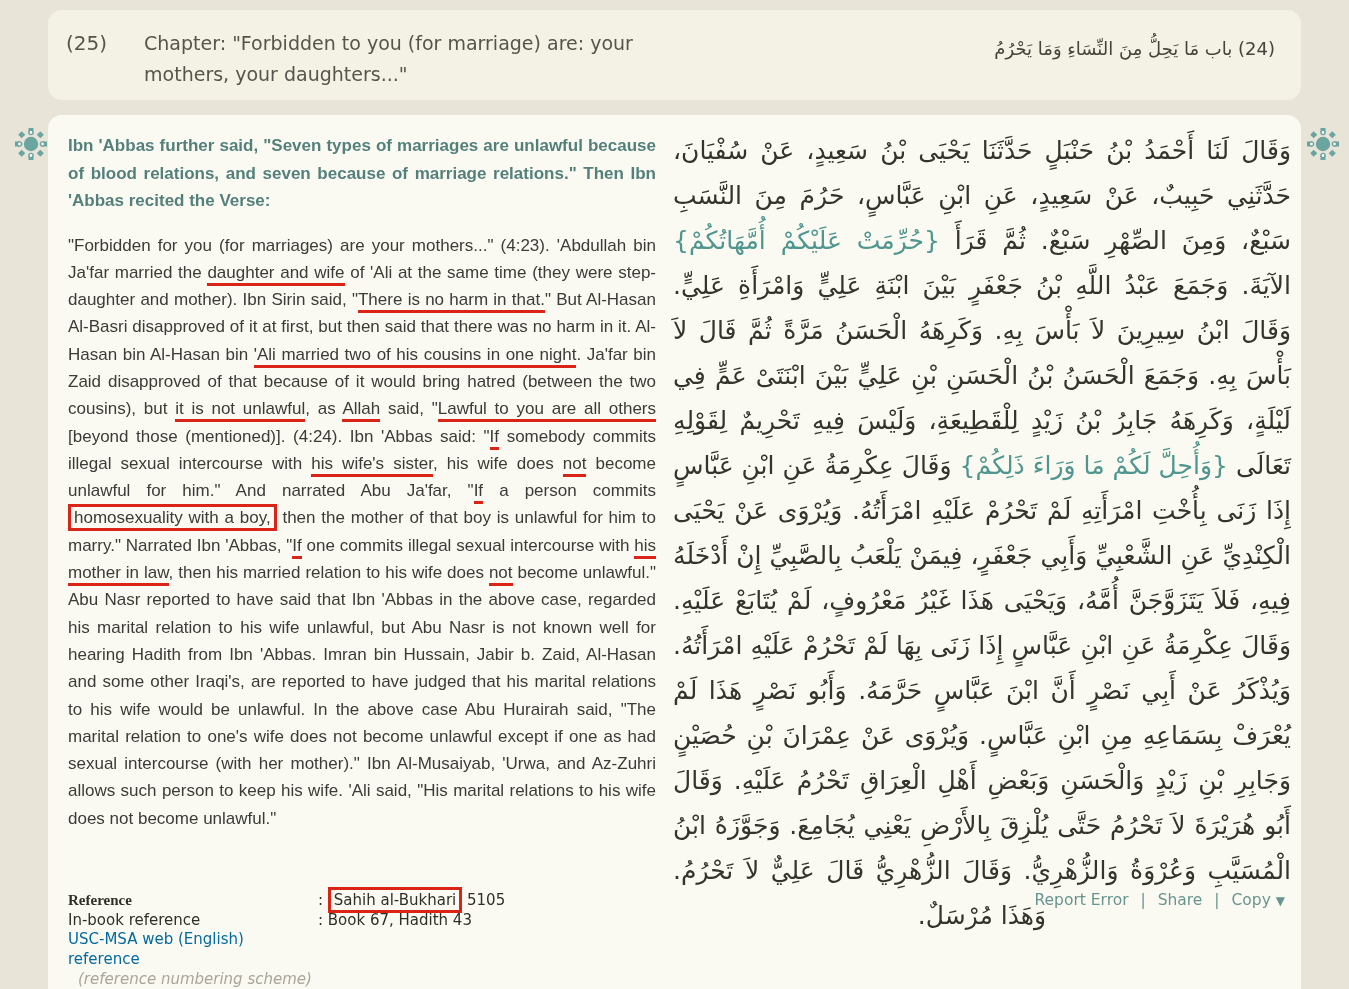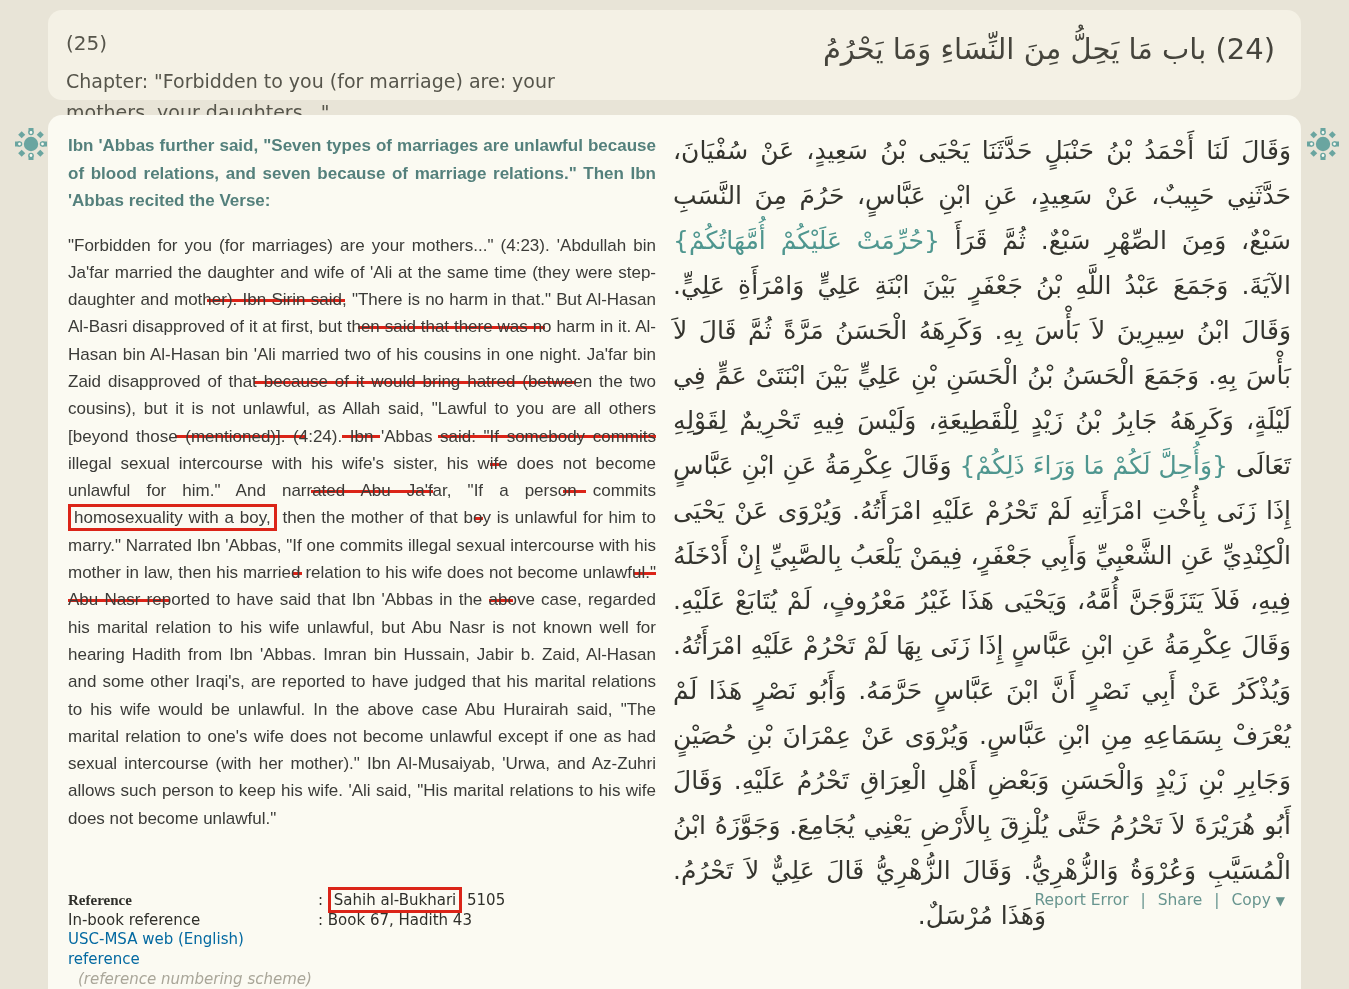--- a/index.html
+++ b/index.html
@@ -10,24 +10,24 @@
   }
   .page{position:relative;width:1349px;height:989px;}
 
   
   .header-card{
     position:absolute;left:48px;top:10px;width:1253px;height:90px;
     background:#f4f1e5;border-radius:14px;
     display:flex;justify-content:space-between;align-items:flex-start;
     box-sizing:border-box;padding:18px 26px 0 18px;
   }
-  .chap-en{display:flex;gap:8px;color:#56554b;flex-direction:column;}
+  .chap-en{display:flex;gap:37px;color:#56554b;}
   .chap-num{font-size:20px;line-height:30px;white-space:nowrap;}
   .chap-title{font-size:19px;line-height:31px;max-width:505px;}
-  .chap-ar{direction:rtl;font-size:29px;line-height:38px;color:#45443c;margin-top:2px;}
+  .chap-ar{direction:rtl;font-size:18px;line-height:38px;color:#45443c;margin-top:2px;}
 
   
   .main-card{
     position:absolute;left:48px;top:115px;width:1253px;height:874px;
     background:#fbfaf2;border-radius:14px 14px 0 0;
   }
 
   
   .ornament{position:absolute;width:36px;height:36px;}
   .ornament.left{left:13px;top:126px;}
@@ -39,21 +39,21 @@
     font-family:"Liberation Sans",sans-serif;
     font-weight:bold;color:#54807c;font-size:17px;line-height:27.5px;
     text-align:justify;margin-bottom:17px;
   }
   .body-en{
     font-family:"Liberation Sans",sans-serif;
     color:#3b3b38;font-size:17px;line-height:27.3px;text-align:justify;
   }
 
   
-  .seg-u{border-bottom:3px solid #db2418;padding-bottom:17px;}
+  .seg-u{border-bottom:3px solid #db2418;padding-bottom:1px;}
   .seg-box{border:3px solid #db2418;padding:1px 3px;}
   .seg-quran{color:#4f968f;}
 
   
   .col-ar{
     position:absolute;right:10px;top:13px;width:618px;
     direction:rtl;text-align:justify;text-align-last:center;
     font-family:"DejaVu Sans",sans-serif;
     color:#34342e;font-size:25px;line-height:45px;
   }

